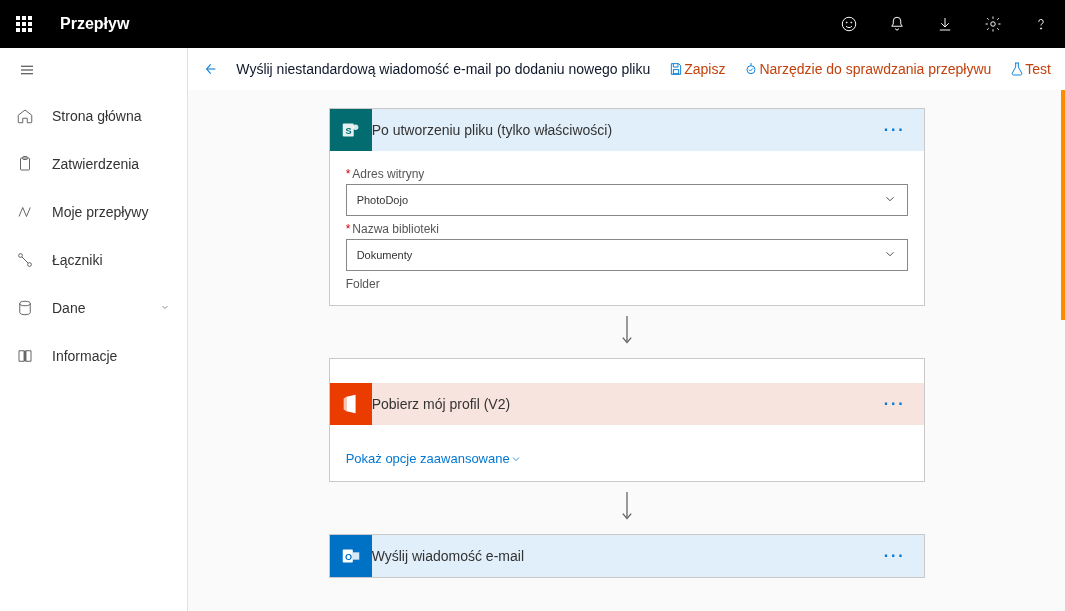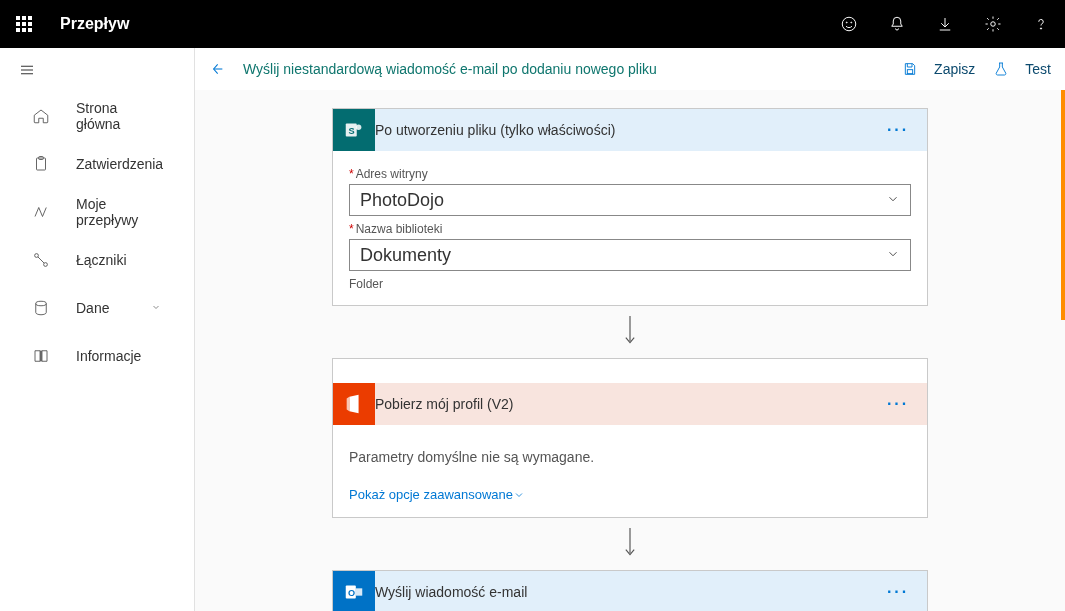--- a/index.html
+++ b/index.html
@@ -15,34 +15,34 @@
 .topbar-icon { width: 48px; height: 48px; display: flex; align-items: center; justify-content: center; cursor: pointer; color: #fff; }
 .topbar-icon svg { width: 18px; height: 18px; stroke: #fff; fill: none; stroke-width: 1.3; }
 
 
 .shell { display: flex; height: calc(611px - 48px); }
 
 
 .leftnav { width: 195px; border-right: 1px solid #e1e1e1; background: #fff; }
 .hamburger { height: 44px; display: flex; align-items: center; padding-left: 18px; cursor: pointer; }
 .hamburger svg { width: 18px; height: 18px; stroke: #333; }
-.nav-item { height: 48px; display: flex; align-items: center; padding: 0 32px; cursor: pointer; color: #333; font-size: 14px; gap: 26px; }
+.nav-item { height: 48px; display: flex; align-items: center; padding: 0 16px; cursor: pointer; color: #333; font-size: 14px; gap: 18px; }
 .nav-icon { width: 18px; height: 18px; flex-shrink: 0; display: flex; align-items: center; justify-content: center; }
 .nav-icon svg { width: 18px; height: 18px; stroke: #555; fill: none; stroke-width: 1.2; }
 .nav-chevron { margin-left: auto; }
 .nav-chevron svg { width: 12px; height: 12px; stroke: #666; }
 
 
 .content { flex: 1; display: flex; flex-direction: column; background: #fafafa; position: relative; }
 
 
 .cmdbar { height: 42px; background: #fff; display: flex; align-items: center; padding: 0 14px; gap: 18px; font-size: 14px; }
 .cmdbar .back { color: #0078d4; cursor: pointer; display: flex; align-items: center; }
-.cmd-title { color: #0f766e; flex: 1; white-space: nowrap; overflow: hidden; text-overflow: ellipsis; }
-.cmd-btn { color: #0c4a6e; display: flex; align-items: center; gap: 16px; cursor: pointer; white-space: nowrap; }
+.cmd-title { color: #0f172a; flex: 1; white-space: nowrap; overflow: hidden; text-overflow: ellipsis; text-align: center; }
+.cmd-btn { color: #c2410c; display: flex; align-items: center; gap: 0; cursor: pointer; white-space: nowrap; }
 .cmd-btn svg { width: 16px; height: 16px; stroke: #0078d4; fill: none; stroke-width: 1.4; }
 
 
 .canvas { flex: 1; overflow-y: auto; padding: 18px 0 0 0; }
 .canvas-inner { width: 596px; margin: 0 auto; }
 
 .card { border: 1px solid #c9c9c9; background: #fff; margin-bottom: 0; }
 .card-header { height: 42px; display: flex; align-items: center; padding-right: 12px; }
 .card-header.sp { background: #e1effa; }
 .card-header.o365 { background: #f8e4de; margin-top: 24px; }
@@ -50,21 +50,21 @@
 .app-badge { width: 42px; height: 42px; display: flex; align-items: center; justify-content: center; color: #fff; flex-shrink: 0; }
 .app-badge.sp-badge { background: #036c70; }
 .app-badge.o365-badge { background: #eb3c00; }
 .app-badge.outlook-badge { background: #0072c6; }
 .app-badge svg { width: 22px; height: 22px; fill: #fff; }
 .card-title { flex: 1; font-size: 14px; color: #333; }
 .card-menu { color: #0078d4; padding: 4px 6px; cursor: pointer; letter-spacing: 2px; font-weight: bold; font-size: 16px;}
 .card-body { padding: 10px 16px 14px 16px; }
 .field-label { font-size: 12px; color: #555; margin-top: 6px; }
 .field-label .req { color: #c00; margin-right: 2px; }
-.field-input { margin-top: 3px; border: 1px solid #888; height: 32px; display: flex; align-items: center; padding: 0 10px; font-size: 18px; color: #333; background: #fff; }
+.field-input { margin-top: 3px; border: 1px solid #888; height: 32px; display: flex; align-items: center; padding: 0 10px; font-size: 11px; color: #333; background: #fff; }
 .field-input .chev { margin-left: auto; }
 .field-input .chev svg, .field-input .folder svg { width: 14px; height: 14px; stroke: #333; fill: none; stroke-width: 1.5; }
 .field-input.placeholder { color: #777; }
 .info-text { font-size: 14px; color: #555; padding: 14px 0 6px 0; }
 .adv-link { color: #0078d4; font-size: 13px; display: inline-flex; align-items: center; gap: 0; margin-top: 16px; cursor: pointer; }
 .adv-link svg { width: 12px; height: 12px; stroke: #0078d4; fill: none; stroke-width: 1.6; }
 
 .arrow-down { display: flex; justify-content: center; padding: 8px 0 10px 0; }
 .arrow-down svg { width: 20px; height: 34px; stroke: #555; fill: none; stroke-width: 1.4; }
 
@@ -199,20 +199,28 @@
           </svg>
         </span>
       <span class="cmd-title">Wyślij niestandardową wiadomość e-mail po dodaniu nowego pliku</span>
       <span class="cmd-btn">
           <svg viewBox="0 0 24 24">
             <path d="M5 4h11l3 3v13H5z"></path>
             <path d="M8 4v5h7V4"></path>
             <rect x="8" y="13" width="8" height="6"></rect>
           </svg>
           <span>Zapisz</span>
+        </span>
+      <span class="cmd-btn">
+          <svg viewBox="0 0 24 24">
+            <path d="M12 3v4"></path>
+            <circle cx="12" cy="13" r="6"></circle>
+            <path d="M9 13l2 2 4-4"></path>
+          </svg>
+          <span>Narzędzie do sprawdzania przepływu</span>
         </span>
       <span class="cmd-btn">
           <svg viewBox="0 0 24 24">
             <path d="M9 3h6M10 3v6l-5 9a2 2 0 0 0 1.8 3h10.4A2 2 0 0 0 19 18l-5-9V3"></path>
           </svg>
           <span>Test</span>
         </span>
     </div>
 
     <div class="right-accent"></div>
@@ -263,21 +271,20 @@
             <div class="app-badge o365-badge">
                 <svg viewBox="0 0 24 24">
                   <path d="M7 4l10-2v20l-10-2V4z" fill="#fff"></path>
                   <path d="M7 4l-3 2v12l3 2" fill="#fff" opacity="0.7"></path>
                 </svg>
               </div>
             <div class="card-title">Pobierz mój profil (V2)</div>
             <div class="card-menu">···</div>
           </div>
           <div class="card-body">
-            <div class="info-text">Parametry domyślne nie są wymagane.</div>
             <div class="adv-link">
               <span>Pokaż opcje zaawansowane</span>
               <svg viewBox="0 0 24 24">
                   <path d="M6 9l6 6 6-6"></path>
                 </svg>
             </div>
           </div>
         </div>
 
         <div class="arrow-down">

